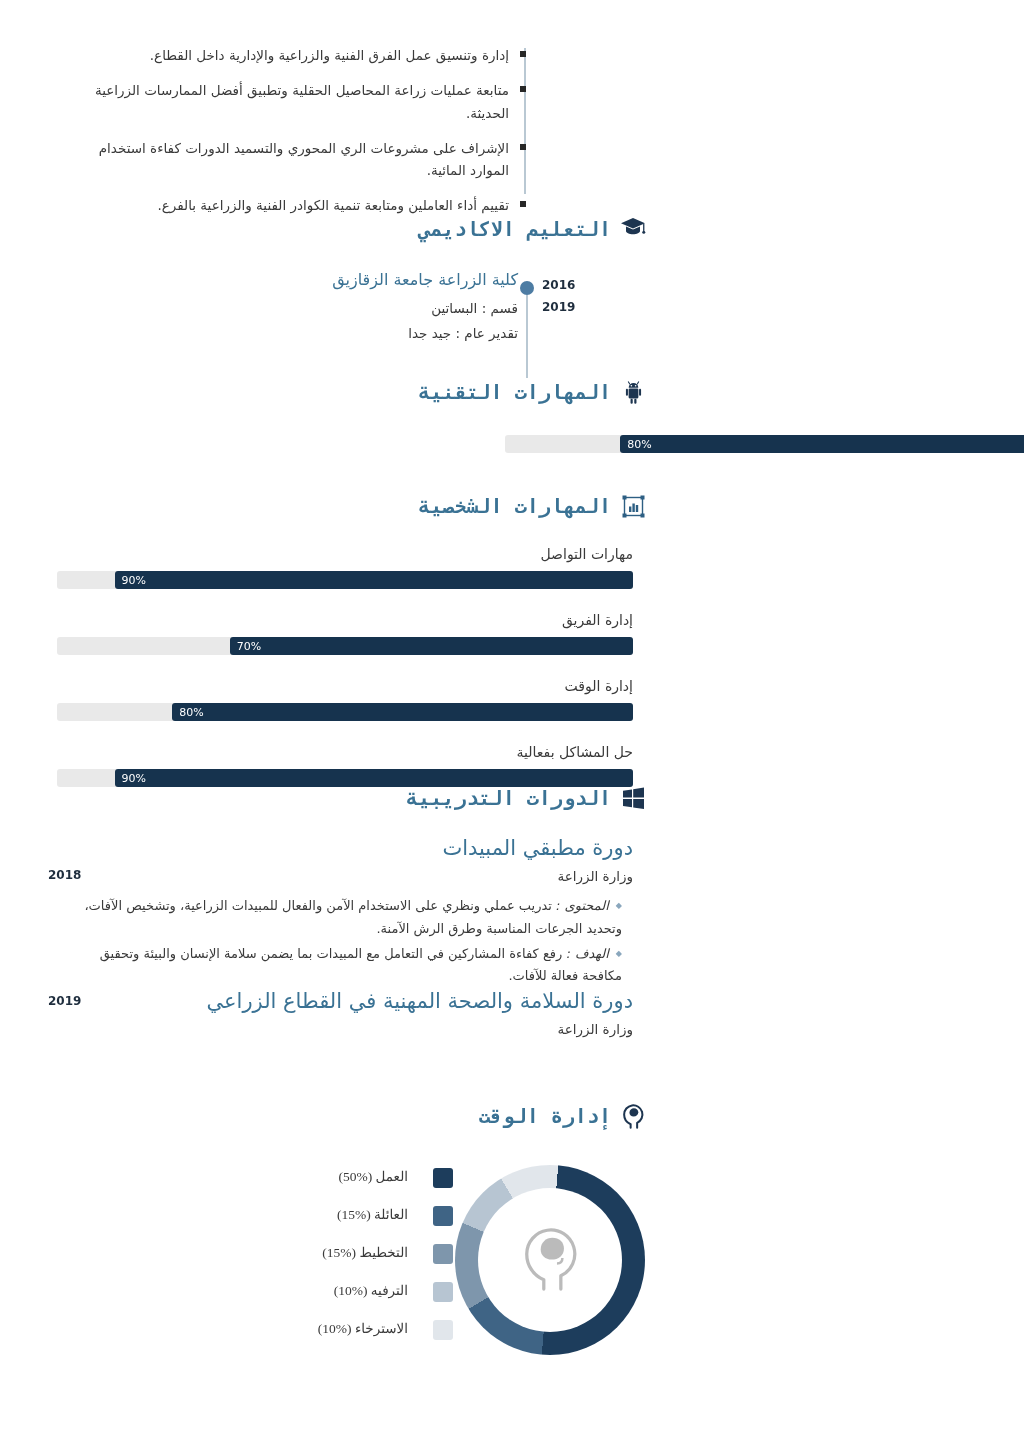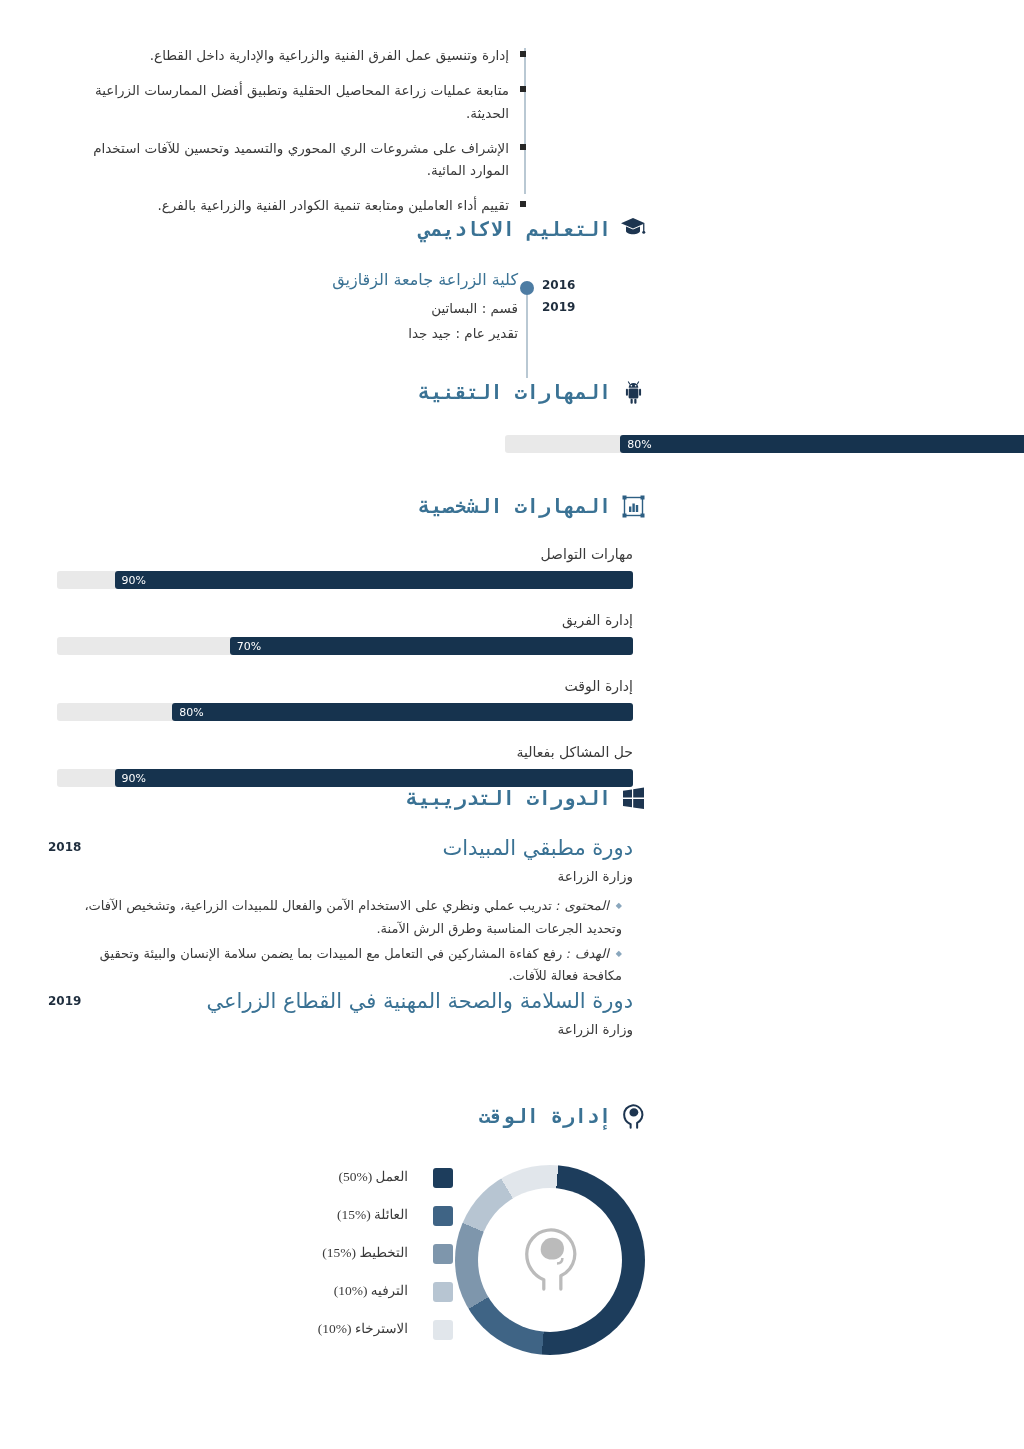--- a/index.html
+++ b/index.html
@@ -86,21 +86,21 @@
 </style>
 </head>
 <body>
 
 <div class="abs tl-line" style="left:524px;top:48px;height:146px;"></div>
 
 <div class="abs duties">
   <ul>
     <li>إدارة وتنسيق عمل الفرق الفنية والزراعية والإدارية داخل القطاع.</li>
     <li>متابعة عمليات زراعة المحاصيل الحقلية وتطبيق أفضل الممارسات الزراعية الحديثة.</li>
-    <li>الإشراف على مشروعات الري المحوري والتسميد وتحسين للآفات استخدام الموارد المائية.</li>
+    <li>الإشراف على مشروعات الري المحوري والتسميد الدورات كفاءة استخدام الموارد المائية.</li>
     <li>تقييم أداء العاملين ومتابعة تنمية الكوادر الفنية والزراعية بالفرع.</li>
   </ul>
 </div>
 
 <div class="abs sec-head" style="top:216px;">
   <span class="sec-icon">
     <svg width="26" height="24" viewBox="0 0 26 24" fill="#1d3550">
       <path d="M13 1 L25 6.2 13 11.4 1 6.2 Z"></path>
       <path d="M6 9.4 v4.6 c0 1.8 3.1 3.2 7 3.2 s7 -1.4 7 -3.2 V9.4 L13 12.4 Z"></path>
       <rect x="23.1" y="6.8" width="1.3" height="7.2" rx="0.6"></rect>
@@ -196,21 +196,21 @@
     <svg width="23" height="23" viewBox="0 0 23 23" fill="#1d3550">
       <path d="M1 3.8 L10 2.4 V10.6 H1 Z"></path>
       <path d="M11.2 2.2 L22 0.6 V10.6 H11.2 Z"></path>
       <path d="M1 12 H10 V20.2 L1 18.9 Z"></path>
       <path d="M11.2 12 H22 V22.1 L11.2 20.5 Z"></path>
     </svg>
   </span>
   <span class="sec-title">الدورات التدريبية</span>
 </div>
 
-<div class="abs course-date" style="top:840px;">2018</div>
+<div class="abs course-date" style="top:868px;">2018</div>
 <div class="abs course" style="top:836px;">
   <div class="course-title">دورة مطبقي المبيدات</div>
   <div class="course-org">وزارة الزراعة</div>
   <ul>
     <li><span class="b-label">المحتوى : </span><span>تدريب عملي ونظري على الاستخدام الآمن والفعال للمبيدات الزراعية، وتشخيص الآفات، وتحديد الجرعات المناسبة وطرق الرش الآمنة.</span></li>
     <li><span class="b-label">الهدف : </span><span>رفع كفاءة المشاركين في التعامل مع المبيدات بما يضمن سلامة الإنسان والبيئة وتحقيق مكافحة فعالة للآفات.</span></li>
   </ul>
 </div>
 
 <div class="abs course-date" style="top:994px;">2019</div>

